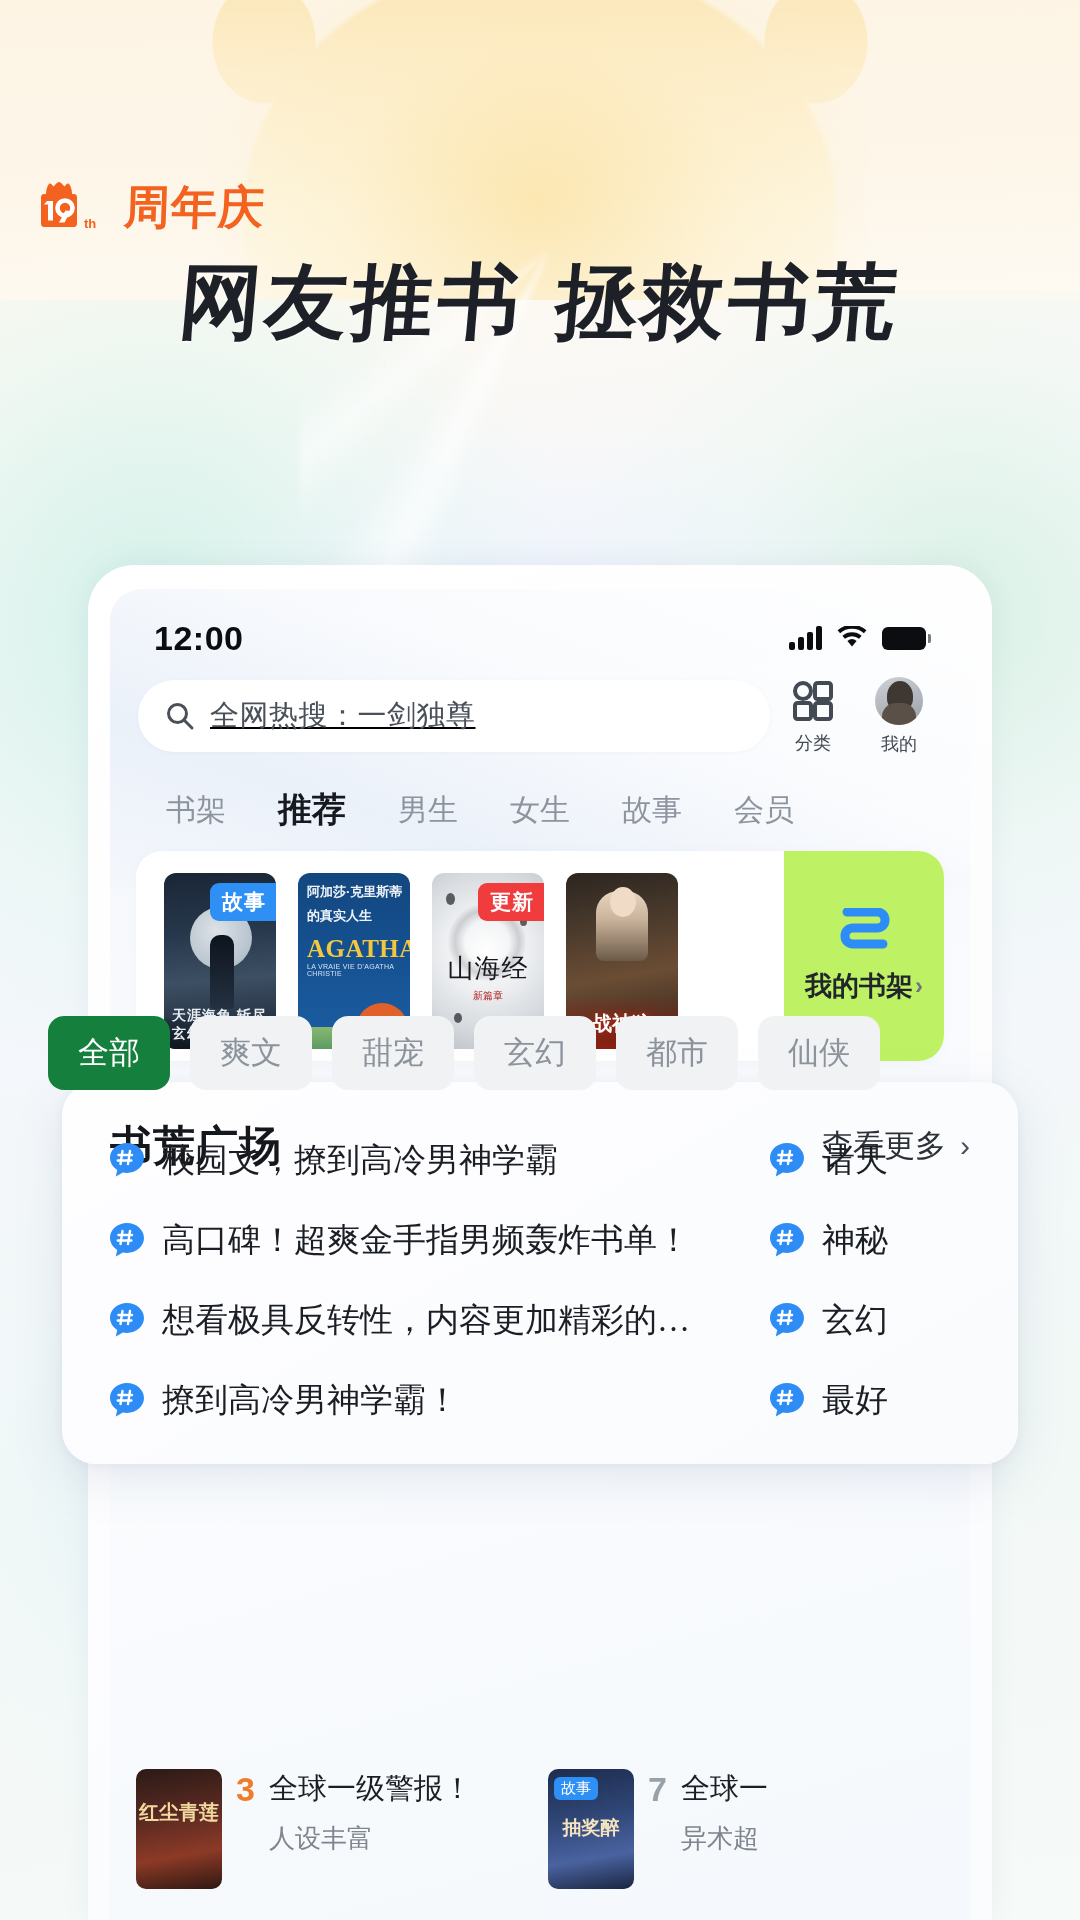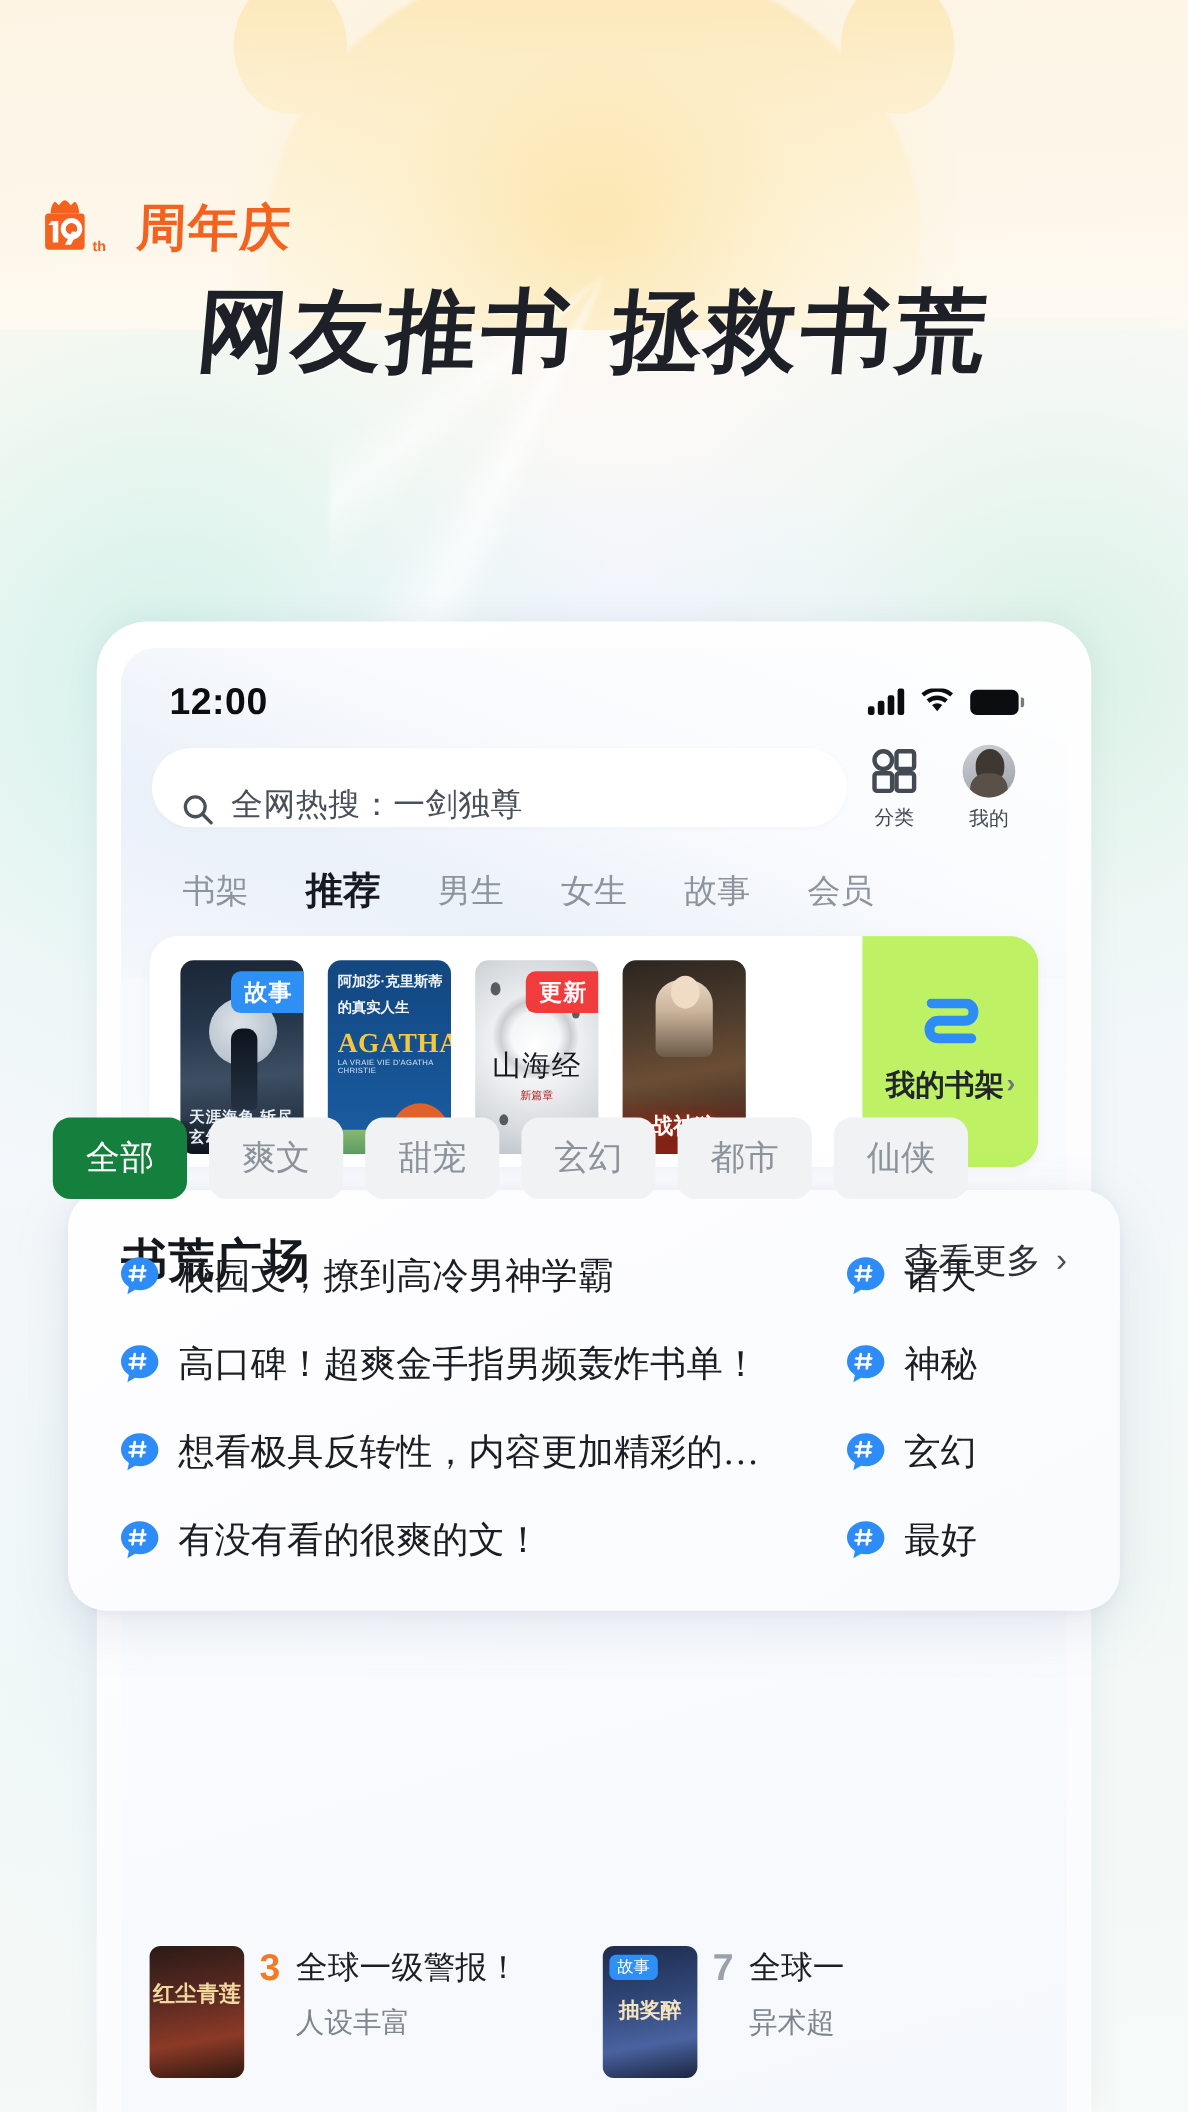--- a/index.html
+++ b/index.html
@@ -123,22 +123,23 @@
   .batt::after { content:""; position:absolute; right:-5px; top:7px; width:3px; height:9px;
     background:#0b0d10; border-radius:0 2px 2px 0; opacity:.55; }
 
   
   #search-row {
     position:absolute; left:0; top:86px; width:860px; height:82px;
     display:flex; align-items:center; padding:0 28px; gap:0;
   }
   #search-box {
     flex:1; height:72px; background:#ffffff; border-radius:36px;
-    display:flex; align-items:flex-end; padding:0 26px; gap:14px;
+    display:flex; align-items:center; padding:0 26px; gap:14px;
     box-shadow:0 1px 4px rgba(140,160,190,.07);
+    text-decoration:underline;
   }
   #search-box svg { flex:none; }
   #search-text { font-size:29px; color:#4a5059; letter-spacing:.5px; white-space:nowrap; }
   .top-act { width:86px; display:flex; flex-direction:column; align-items:center; gap:7px; }
   .top-act-label { font-size:18px; color:#434a54; }
   #avatar {
     width:48px; height:48px; border-radius:50%; overflow:hidden;
     background:linear-gradient(160deg,#cfd2d6 0%,#b9bcc2 40%,#9aa0a8 100%);
     position:relative; flex:none;
   }
@@ -534,21 +535,21 @@
   <div class="topic left">
     <svg class="hash-icon" viewBox="0 0 38 38">
       <path d="M19 2C9.6 2 2 8.6 2 16.8c0 5 2.8 9.4 7.2 12.1l-1.4 6.6 7-4a21 21 0 0 0 4.2.4c9.4 0 17-6.6 17-14.8S28.4 2 19 2z" fill="#2e8cf7"></path>
       <g stroke="#fff" stroke-width="2.4" stroke-linecap="round">
         <line x1="14.5" y1="10" x2="12.5" y2="23"></line>
           <line x1="22" y1="10" x2="20" y2="23"></line>
         <line x1="10.5" y1="14" x2="24" y2="14"></line>
           <line x1="9.8" y1="19.5" x2="23.3" y2="19.5"></line>
       </g>
     </svg>
-    <span class="topic-label">有没有看的很爽的文！</span>
+    <span class="topic-label">撩到高冷男神学霸！</span>
   </div>
   <div class="topic right">
     <svg class="hash-icon" viewBox="0 0 38 38">
       <path d="M19 2C9.6 2 2 8.6 2 16.8c0 5 2.8 9.4 7.2 12.1l-1.4 6.6 7-4a21 21 0 0 0 4.2.4c9.4 0 17-6.6 17-14.8S28.4 2 19 2z" fill="#2e8cf7"></path>
       <g stroke="#fff" stroke-width="2.4" stroke-linecap="round">
         <line x1="14.5" y1="10" x2="12.5" y2="23"></line>
           <line x1="22" y1="10" x2="20" y2="23"></line>
         <line x1="10.5" y1="14" x2="24" y2="14"></line>
           <line x1="9.8" y1="19.5" x2="23.3" y2="19.5"></line>
       </g>

